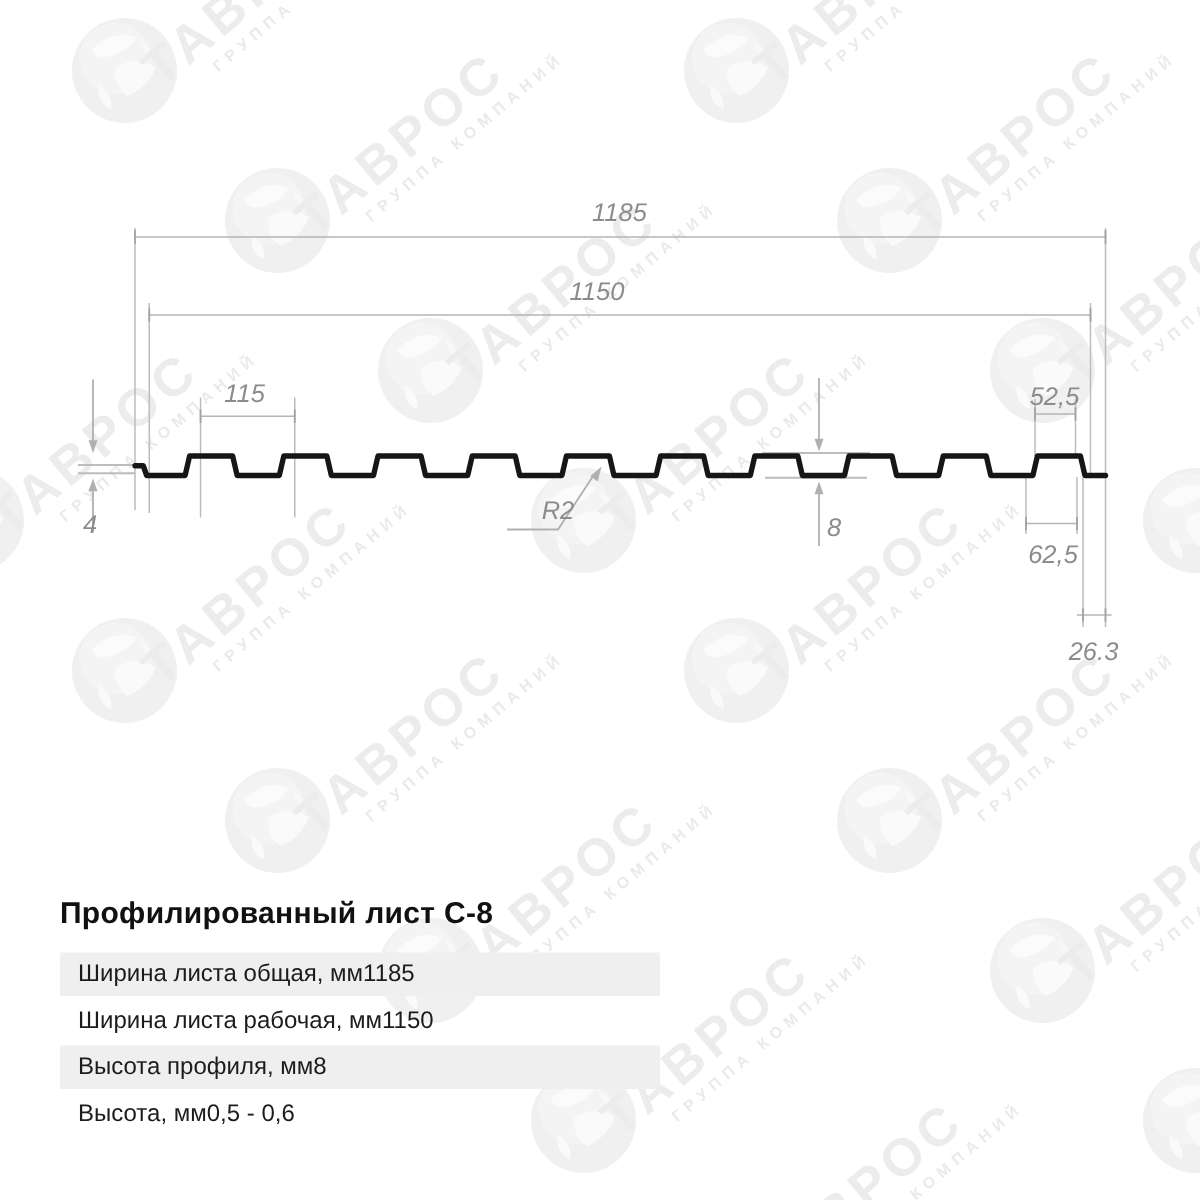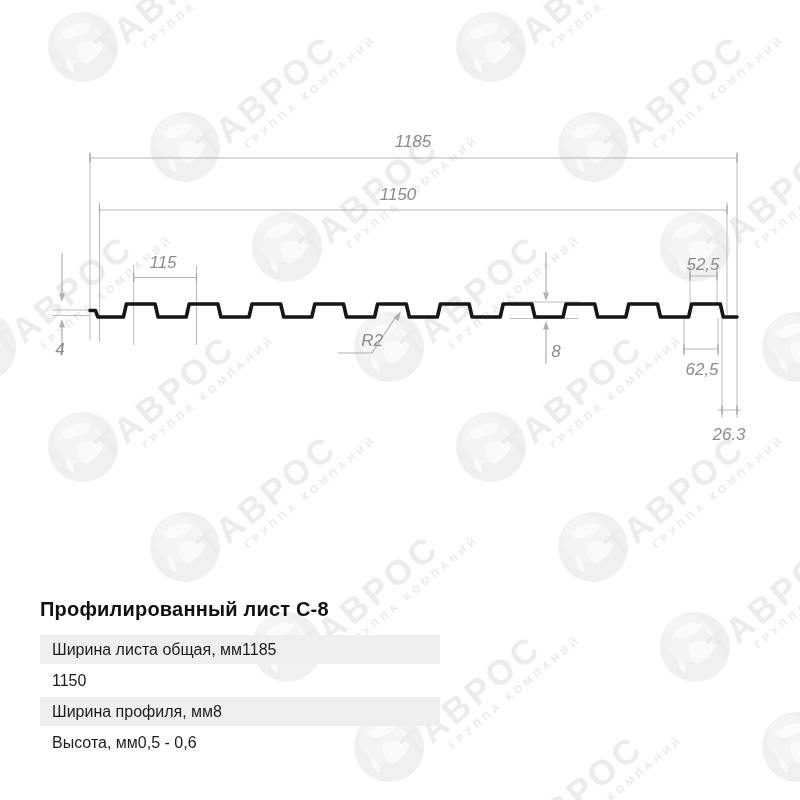--- a/index.html
+++ b/index.html
@@ -367,24 +367,25 @@
   </svg>
 
   <div class="specs">
     <div class="specs-title">Профилированный лист С-8</div>
 
     <div class="spec-row alt">
       <span class="spec-label">Ширина листа общая, мм</span>
       <span class="spec-value">1185</span>
     </div>
     <div class="spec-row">
+      <span class="spec-label">Ширина листа рабочая, мм</span>
       <span class="spec-value">1150</span>
     </div>
     <div class="spec-row alt">
-      <span class="spec-label">Ширина профиля, мм</span>
+      <span class="spec-label">Высота профиля, мм</span>
       <span class="spec-value">8</span>
     </div>
     <div class="spec-row">
       <span class="spec-label">Высота, мм</span>
       <span class="spec-value">0,5 - 0,6</span>
     </div>
   </div>
 
 </div>
 

